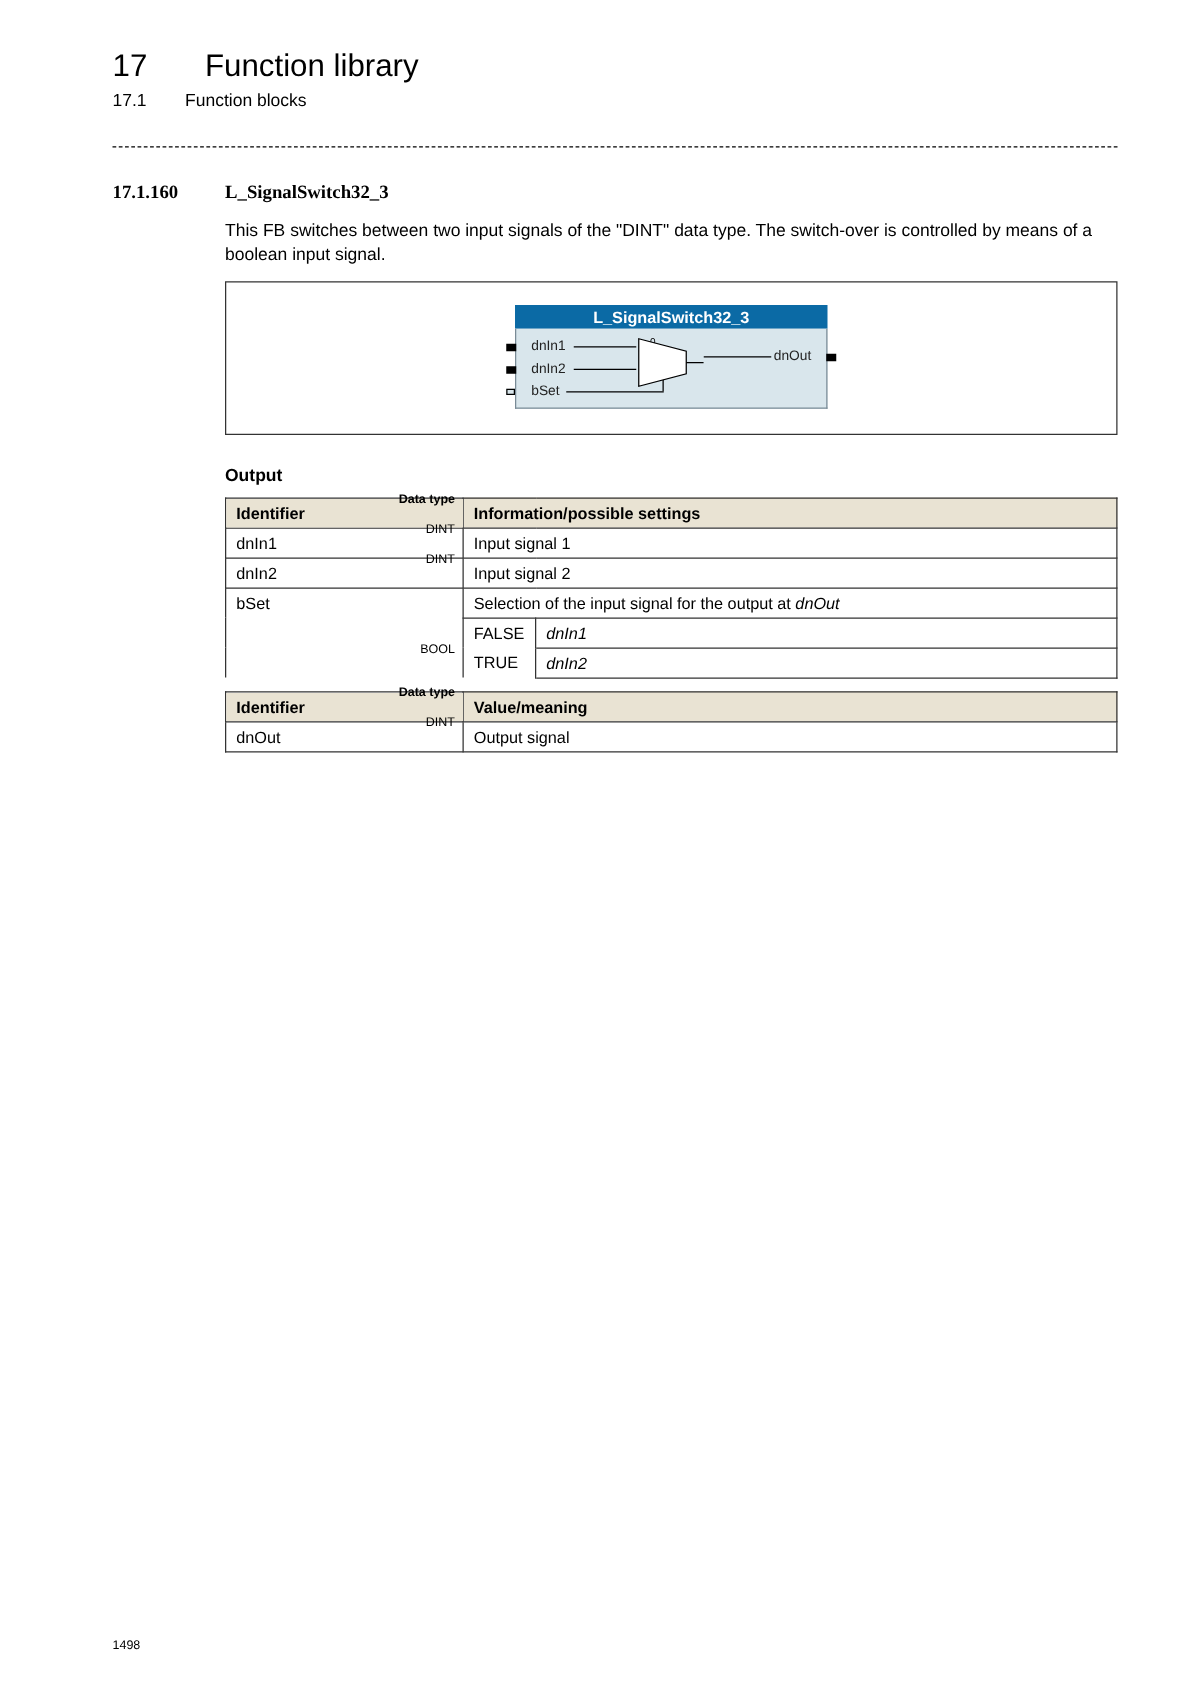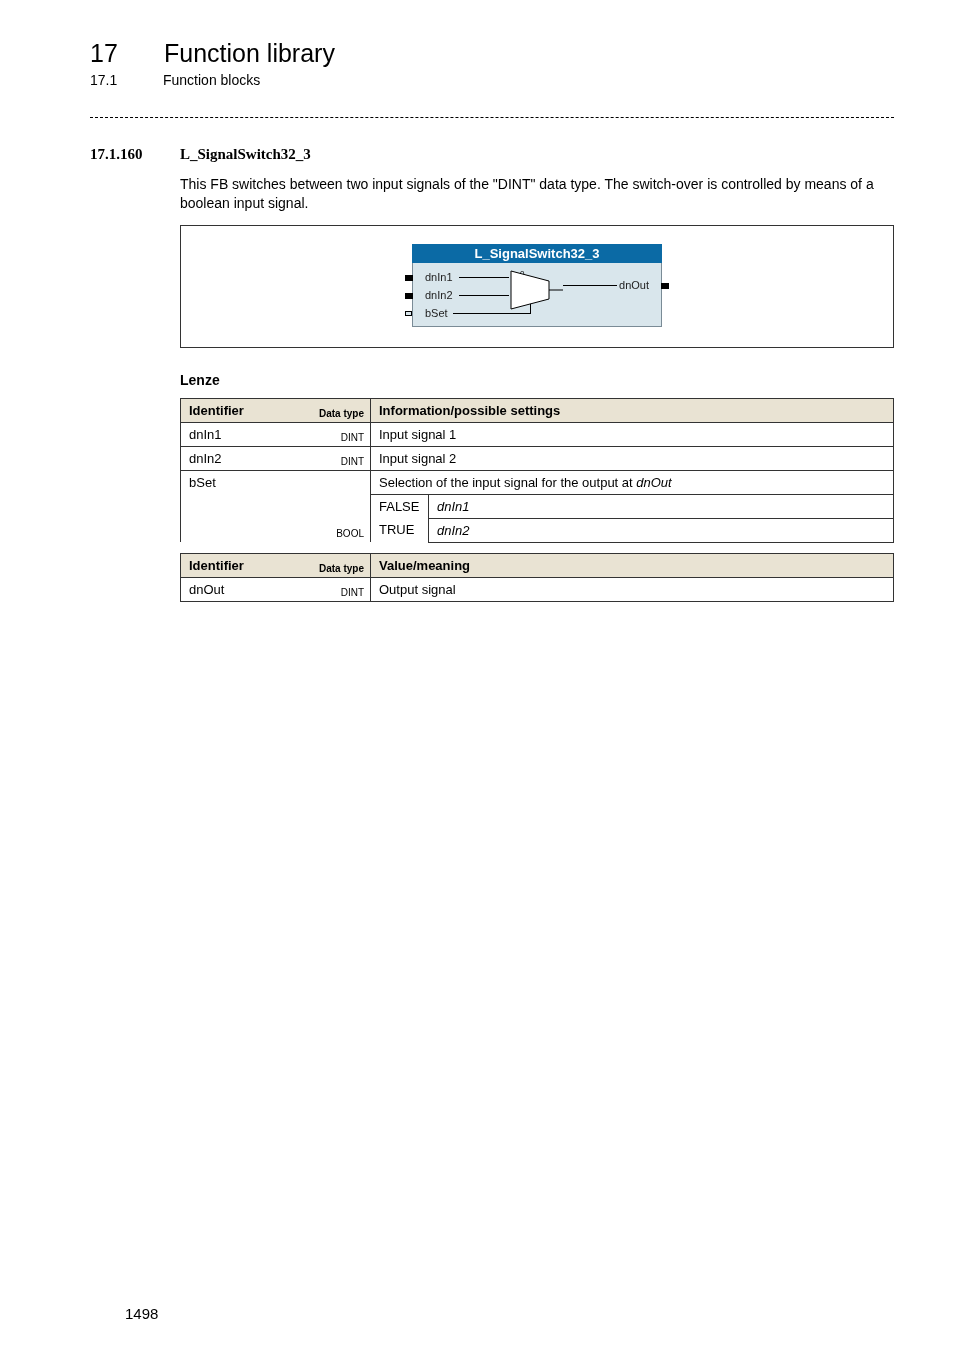--- a/index.html
+++ b/index.html
@@ -7,21 +7,21 @@
     body {
       font-family: "Segoe UI", "Helvetica Neue", Arial, sans-serif;
       font-size: 14px;
       color: #000;
       background: #fff;
       position: relative;
       padding: 38px 60px 30px 90px;
     }
 
     .header-chapter { font-size: 25px; line-height: 1.2; display: flex; gap: 36px; }
-    .header-section { font-size: 14px; line-height: 1.2; display: flex; gap: 35px; margin-top: 4px; }
+    .header-section { font-size: 14px; line-height: 1.2; display: flex; gap: 20px; margin-top: 4px; }
     .chnum { width: 38px; }
     .secnum { width: 38px; }
 
     .dashrule {
       margin-top: 28px;
       border: none;
       border-top: 1.2px dashed #000;
       height: 0;
     }
 
@@ -88,37 +88,37 @@
       font-size: 13px;
     }
     table.iot th, table.iot td {
       border: 1px solid #333;
       padding: 4px 8px;
       vertical-align: top;
       text-align: left;
     }
     table.iot th { background: #e9e3d3; font-weight: bold; }
     .idcell { width: 190px; position: relative; padding-bottom: 4px !important; }
-    .dtype { position: absolute; right: 6px; bottom: 3px; font-size: 10px; }
+    .dtype { position: absolute; right: 6px; bottom: 17px; font-size: 10px; }
     .subkey { width: 58px; text-align: left; }
     .ital { font-style: italic; }
     table.iot tr.subrow td:first-child { border-top: none; border-bottom: none; }
     table.iot tr.subparent td:first-child { border-bottom: none; }
 
     .footer {
       position: absolute;
       bottom: 28px;
       left: 90px;
       right: 60px;
       display: flex;
       justify-content: space-between;
       font-size: 11px;
       color: #000;
     }
-    .footer .pnum { font-size: 15px; margin-left: 35px; }
+    .footer .pnum { font-size: 10px; }
   </style>
 </head>
 <body>
 
 <div class="header-chapter">
   <span class="chnum">17</span>
   <span>Function library</span>
 </div>
 <div class="header-section">
   <span class="secnum">17.1</span>
@@ -160,21 +160,21 @@
         <div class="mux">
           <svg viewBox="0 0 54 42">
             <polygon points="2,2 40,12 40,30 2,40" fill="#fff" stroke="#000" stroke-width="1"></polygon>
             <line x1="40" y1="21" x2="54" y2="21" stroke="#000" stroke-width="1"></line>
           </svg>
         </div>
       </div>
     </div>
   </div>
 
-  <div class="section-label">Lenze</div>
+  <div class="section-label">Output</div>
   <table class="iot">
     <tbody>
         <tr>
       <th class="idcell">
         <span>Identifier</span>
         <span class="dtype">Data type</span>
       </th>
       <th colspan="2">Information/possible settings</th>
     </tr>
 

